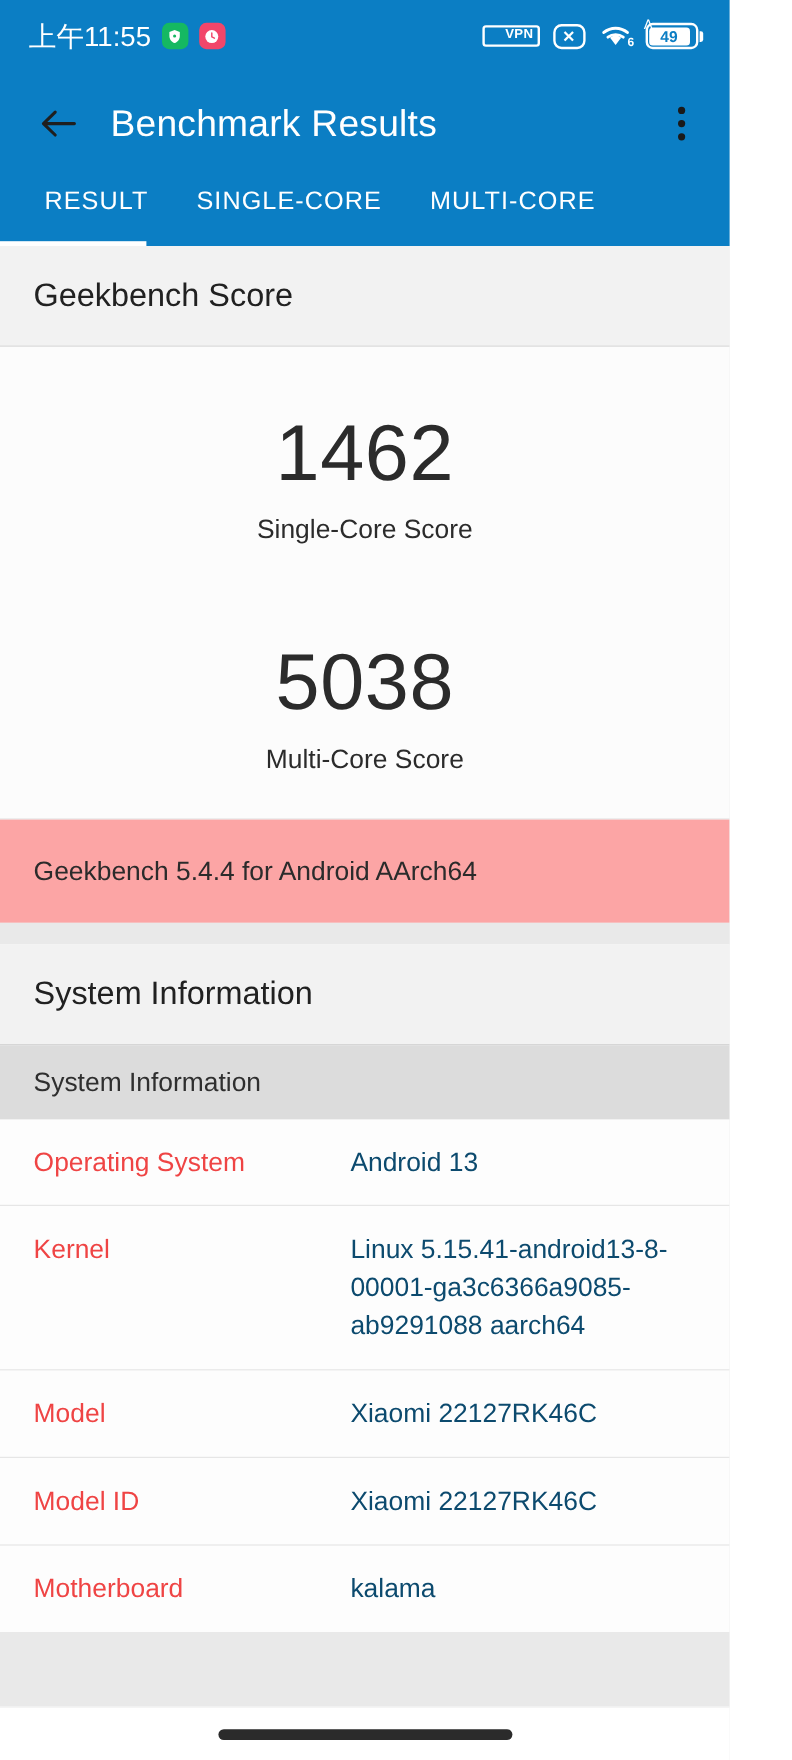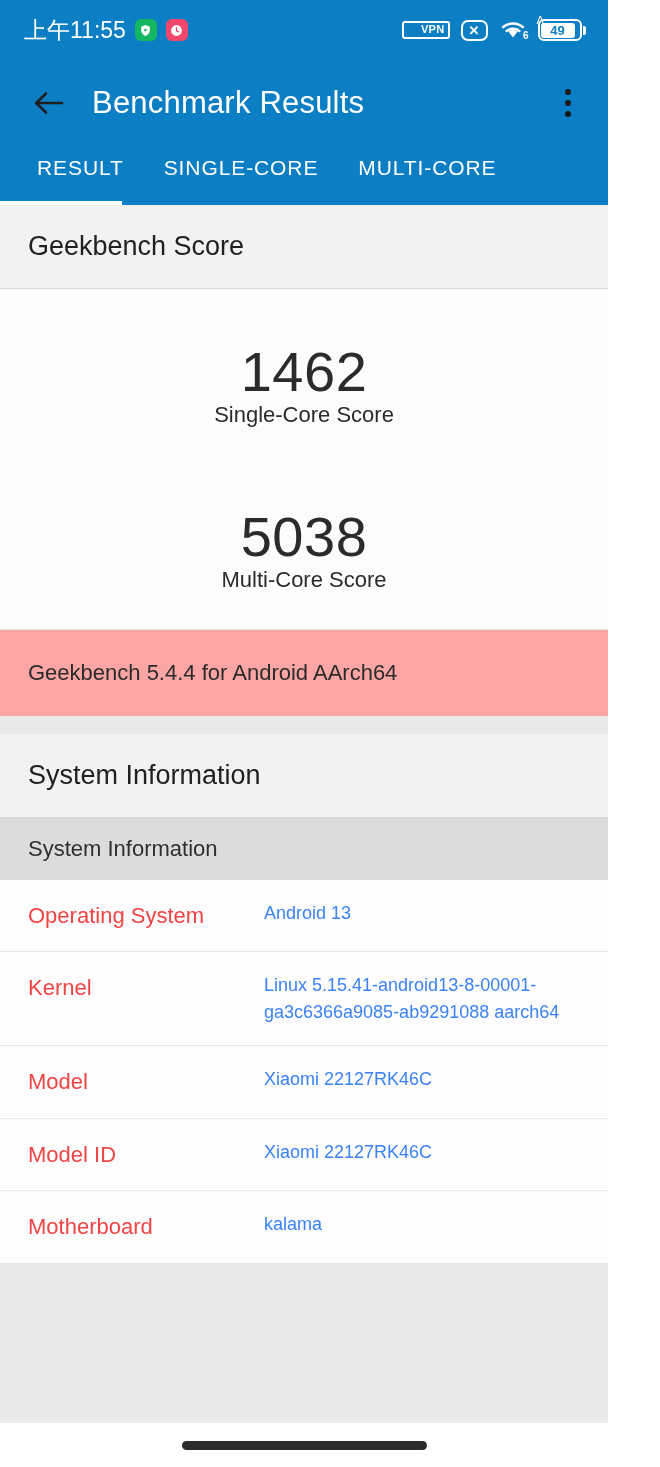--- a/index.html
+++ b/index.html
@@ -68,36 +68,36 @@
 
   .section-head {
     background:#f2f2f2; padding:26px 28px 26px 28px;
     border-bottom:1px solid #d6d6d6;
   }
   .section-head .t { font-size:27px; color:#212121; font-weight:400; }
 
   .scores { background:#fcfcfc; padding:36px 0 30px 0; text-align:center; border-bottom:1px solid #e3e3e3; }
   .score-block { padding:18px 0 6px 0; }
   .score-block + .score-block { margin-top:56px; }
-  .score-num { font-size:56px; color:#2b2b2b; font-weight:300; line-height:1.05; letter-spacing:0.5px; }
-  .score-lbl { font-size:22px; color:#2b2b2b; font-weight:400; }
+  .score-num { font-size:66px; color:#2b2b2b; font-weight:300; line-height:1.05; letter-spacing:0.5px; }
+  .score-lbl { font-size:22px; color:#2b2b2b; margin-top:16px; font-weight:400; }
 
   .version-row { background:#fca5a5; padding:30px 28px 30px 28px; }
   .version-row .t { font-size:22px; color:#2b2b2b; }
 
   .subhead {
     background:#dcdcdc; padding:18px 28px 18px 28px;
   }
   .subhead .t { font-size:22px; color:#2f2f2f; }
 
   .table { background:#fdfdfd; }
   .row { display:flex; padding:20px 24px 20px 28px; border-bottom:1px solid #e6e6e6; align-items:flex-start; }
   .row:last-child { border-bottom:none; }
   .row .k { width:236px; flex:0 0 236px; font-size:22px; color:#ef4444; line-height:1.45; padding-right:10px; }
-  .row .v { flex:1; font-size:18px; color:#3b82f6; line-height:1.45; word-break:break-word; }
+  .row .v { flex:1; font-size:22px; color:#0c4a6e; line-height:1.45; word-break:break-word;margin-left:28px; }
   .navpill-wrap {
     position:absolute; left:0; right:0; bottom:0; height:45px;
     background:#ffffff; display:flex; align-items:center; justify-content:center;
     border-top:1px solid #ededed;
   }
   .navpill { width:245px; height:9px; background:#2b2b2b; border-radius:6px; }
 </style>
 </head>
 <body>
 

